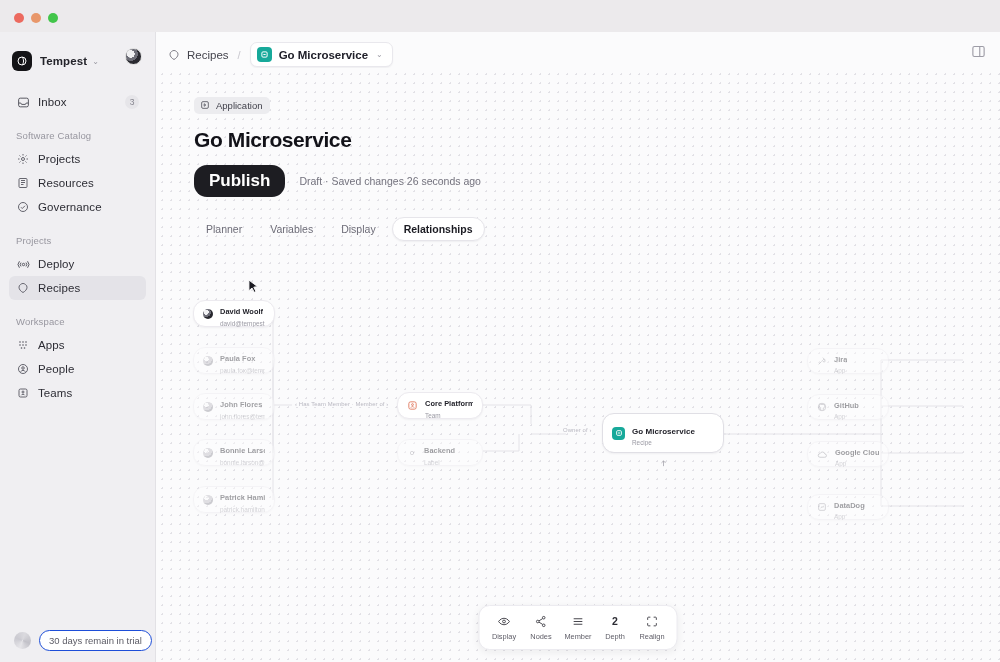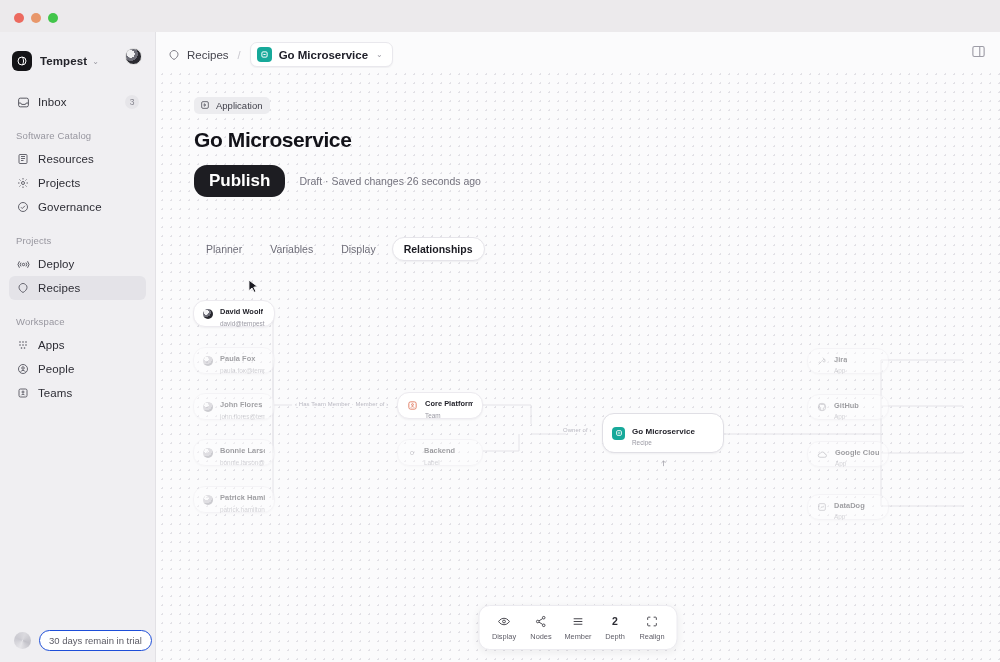--- a/index.html
+++ b/index.html
@@ -101,21 +101,21 @@
   .publish {
     background:#1d1d22; color:#fff; font-size:17px; font-weight:600;
     border:none; border-radius:13px; padding:6px 15px; cursor:pointer;
   }
   .draft { font-size:10.5px; color:#74737e; margin-left:14px; }
   .tabs { display:flex; align-items:flex-end; margin-top:20px; gap:4px; }
   .tab {
     font-size:10.5px; color:#6d6c77; padding:5px 11px; border-radius:13px; cursor:pointer;
     border:1px solid transparent;
   }
-  .tab.active { background:#fff; color:#1b1b22; font-weight:600; border-color:#e6e5ea; box-shadow:0 1px 1.5px rgba(20,20,30,.05);margin-top:20px;}
+  .tab.active { background:#fff; color:#1b1b22; font-weight:600; border-color:#e6e5ea; box-shadow:0 1px 1.5px rgba(20,20,30,.05);}
 
   
   .graph { position:absolute; left:0; top:0; width:844px; height:594px; }
   .gsvg { position:absolute; left:0; top:0; width:844px; height:594px; }
   .node {
     position:absolute; background:#fff; border:1px solid #eceaef; border-radius:12px;
     box-shadow:0 1px 2px rgba(22,22,34,.05); display:flex; align-items:center;
     padding:0 9px; cursor:pointer;
   }
   .node.dim { opacity:.42; }
@@ -182,34 +182,34 @@
         </svg>
       </span>
       <span class="nav-lbl">Inbox</span>
       <span class="badge">3</span>
     </div>
 
     <div class="sec-title">Software Catalog</div>
     <div class="nav-item">
       <span class="nav-ico">
         <svg width="12" height="12" viewBox="0 0 24 24" fill="none" stroke="currentColor" stroke-width="1.8">
+          <circle cx="12" cy="12" r="3"></circle>
+            <path d="M12 2v3M12 19v3M2 12h3M19 12h3M5 5l2 2M17 17l2 2M19 5l-2 2M7 17l-2 2"></path>
+        </svg>
+      </span>
+      <span class="nav-lbl">Projects</span>
+    </div>
+    <div class="nav-item">
+      <span class="nav-ico">
+        <svg width="12" height="12" viewBox="0 0 24 24" fill="none" stroke="currentColor" stroke-width="1.8">
           <rect x="4" y="3" width="16" height="18" rx="2"></rect>
             <path d="M8 7h8M8 11h8M8 15h5"></path>
         </svg>
       </span>
       <span class="nav-lbl">Resources</span>
-    </div>
-    <div class="nav-item">
-      <span class="nav-ico">
-        <svg width="12" height="12" viewBox="0 0 24 24" fill="none" stroke="currentColor" stroke-width="1.8">
-          <circle cx="12" cy="12" r="3"></circle>
-            <path d="M12 2v3M12 19v3M2 12h3M19 12h3M5 5l2 2M17 17l2 2M19 5l-2 2M7 17l-2 2"></path>
-        </svg>
-      </span>
-      <span class="nav-lbl">Projects</span>
     </div>
     <div class="nav-item">
       <span class="nav-ico">
         <svg width="12" height="12" viewBox="0 0 24 24" fill="none" stroke="currentColor" stroke-width="1.8">
           <circle cx="12" cy="12" r="9"></circle>
             <path d="M8 12.5l2.5 2.5L16 9.5"></path>
         </svg>
       </span>
       <span class="nav-lbl">Governance</span>
     </div>

